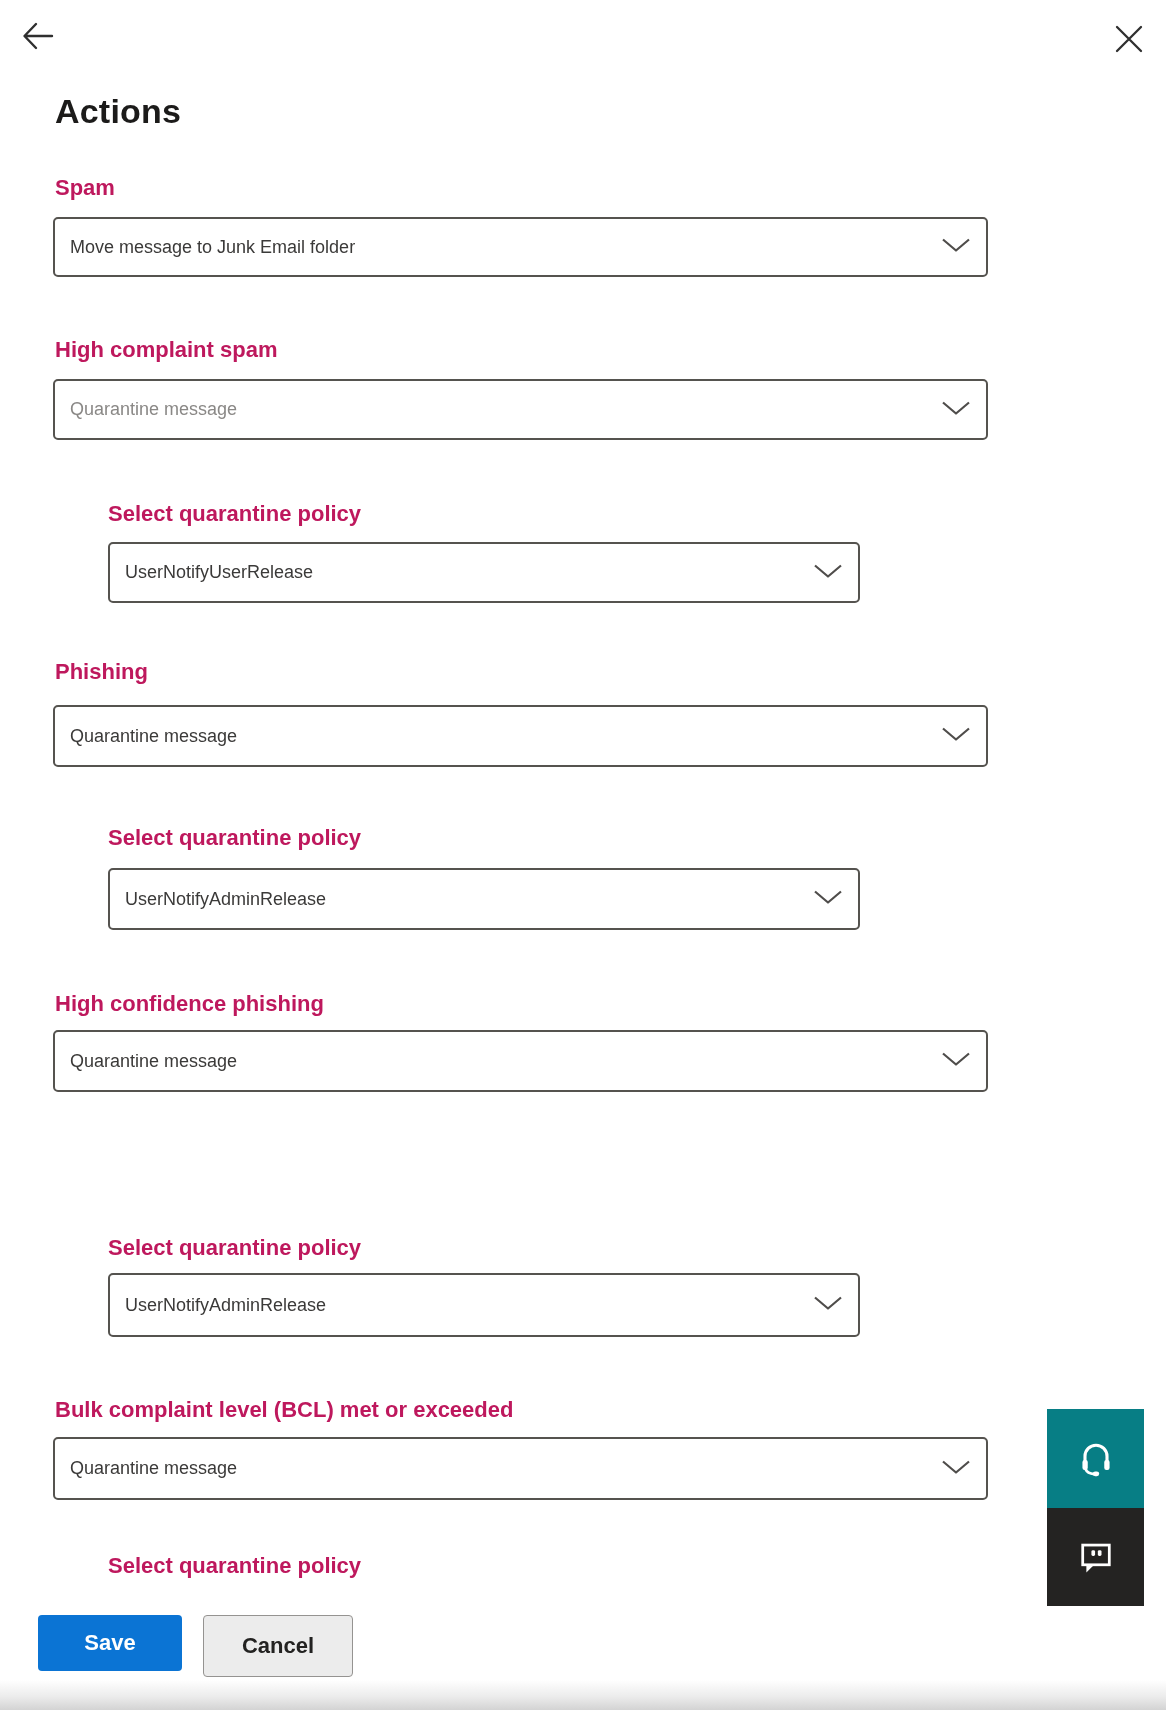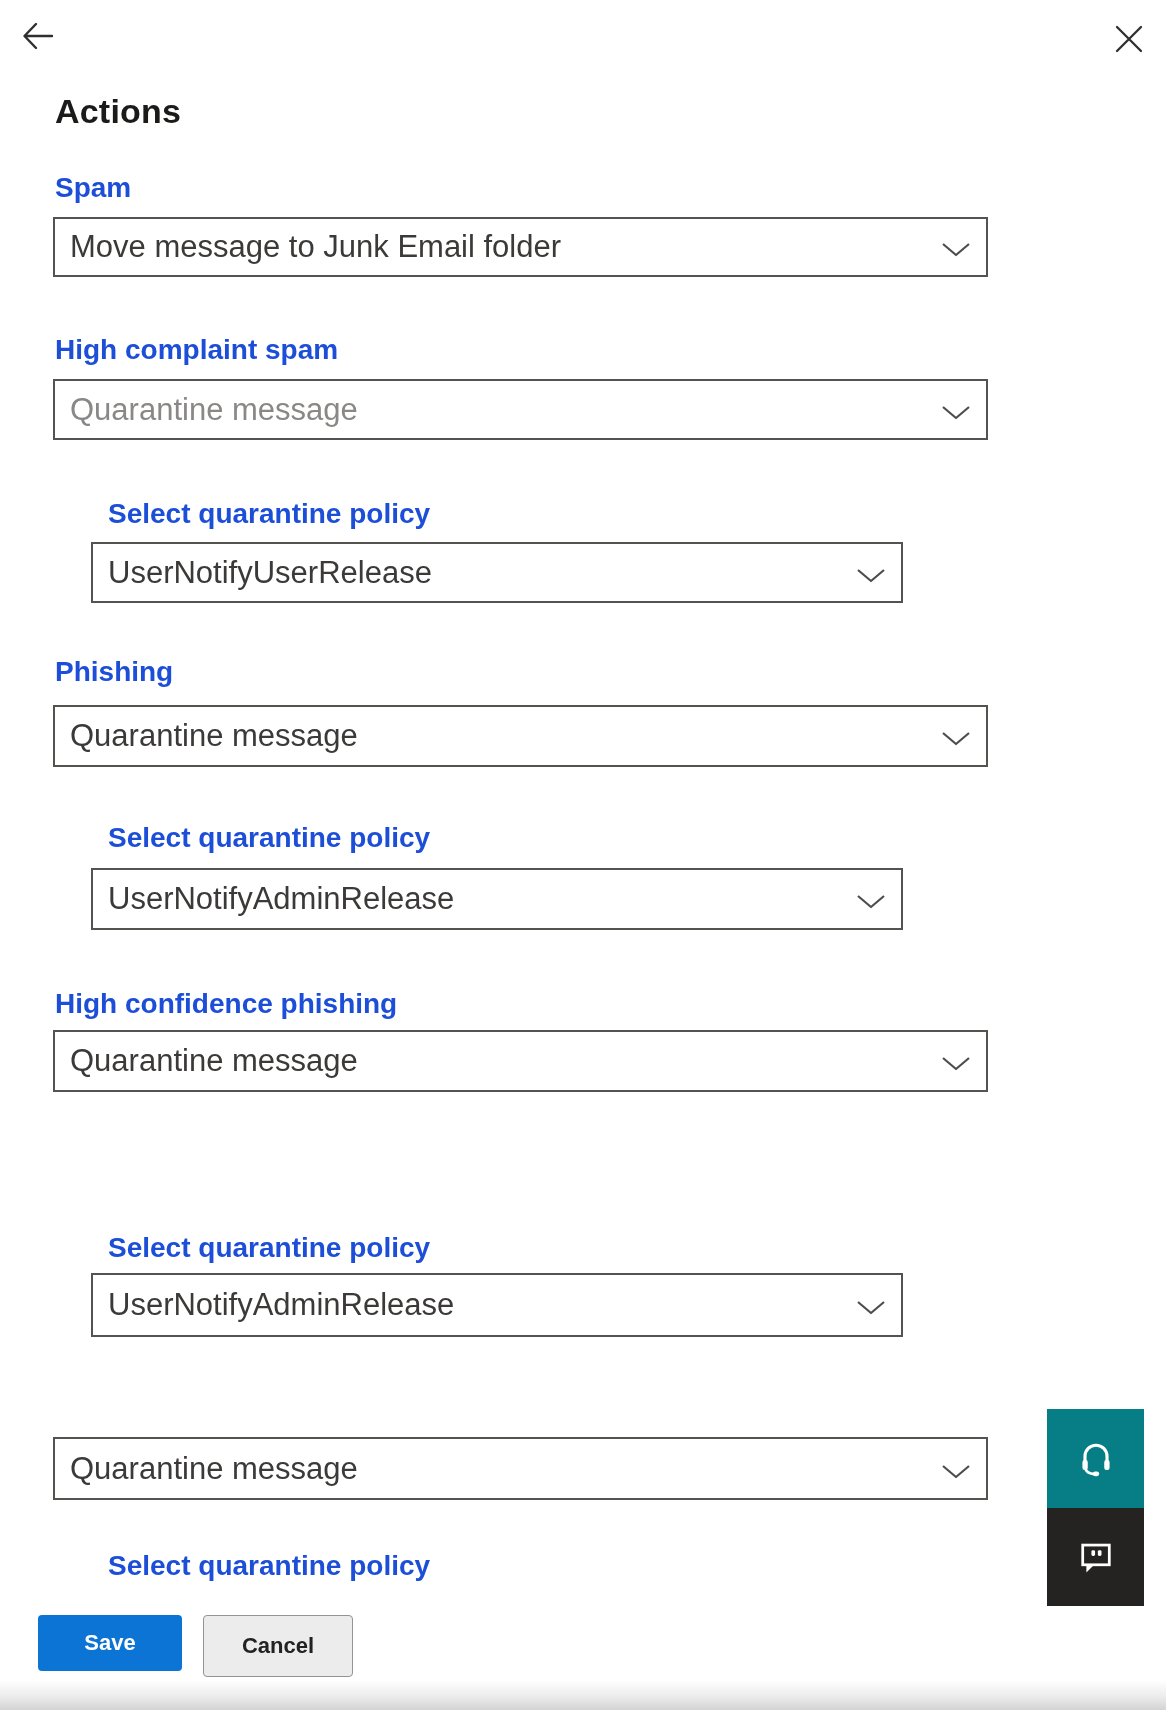--- a/index.html
+++ b/index.html
@@ -7,34 +7,34 @@
     position:relative; width:1166px; height:1710px; overflow:hidden;
     background:#ffffff; font-family:"Liberation Sans", sans-serif;padding-left:8px;
     -webkit-font-smoothing:antialiased;
   }
   .icon-btn { position:absolute; background:none; border:none; padding:0; cursor:pointer; line-height:0; }
   .page-title {
     position:absolute; left:55px; top:90px; font-size:34px; font-weight:700;
     color:#1c1b1a; line-height:42px; letter-spacing:0.2px;
   }
   .label {
-    position:absolute; font-size:28px; font-weight:600; color:#1d4ed8; line-height:28px;
+    position:absolute; font-size:22px; font-weight:600; color:#be185d; line-height:28px;
     white-space:nowrap;
   }
   .combo {
     position:absolute; box-sizing:border-box; background:#fff;
-    border:2px solid #55534f; border-radius:0;
+    border:2px solid #55534f; border-radius:5px;
     display:flex; align-items:center; padding:0 52px 0 15px;
-    font-size:31px; color:#3b3a39; cursor:pointer; white-space:nowrap;
+    font-size:18px; color:#3b3a39; cursor:pointer; white-space:nowrap;
   }
   .combo .val { overflow:hidden; text-overflow:ellipsis; }
   .combo.muted .val { color:#8a8886; }
   .combo .chev { position:absolute; right:15px; top:50%; transform:translateY(-50%); }
   .lvl1 { left:53px;  width:935px; }
-  .lvl2 { left:91px; width:812px;text-align:center; }
+  .lvl2 { left:108px; width:752px;text-align:center; }
   .note {
     position:absolute; left:55px; top:1138px; width:966px;
     font-size:22.5px; line-height:34px; color:#3b3a39; font-weight:400;
   }
   .footer {
     position:absolute; left:0; top:1581px; width:1166px; height:129px;
     background:#ffffff; z-index:5;
   }
   .footer .grad {
     position:absolute; left:0; bottom:0; width:100%; height:30px;
@@ -146,20 +146,21 @@
   <div class="label" style="left:108px; top:1234px;">Select quarantine policy</div>
   <div class="combo lvl2" style="top:1273px; height:64px;">
     <span class="val">UserNotifyAdminRelease</span>
     <span class="chev">
       <svg width="30" height="15" viewBox="0 0 30 15">
           <path d="M2 2 L15 13 L28 2" fill="none" stroke="#4f4d4b" stroke-width="2.2" stroke-linejoin="round"></path>
         </svg>
     </span>
   </div>
 
+  <div class="label" style="left:55px; top:1396px;">Bulk complaint level (BCL) met or exceeded</div>
   <div class="combo lvl1" style="top:1437px; height:63px;">
     <span class="val">Quarantine message</span>
     <span class="chev">
       <svg width="30" height="15" viewBox="0 0 30 15">
           <path d="M2 2 L15 13 L28 2" fill="none" stroke="#4f4d4b" stroke-width="2.2" stroke-linejoin="round"></path>
         </svg>
     </span>
   </div>
 
   <div class="label clip-label" style="left:108px; top:1552px;">Select quarantine policy</div>

